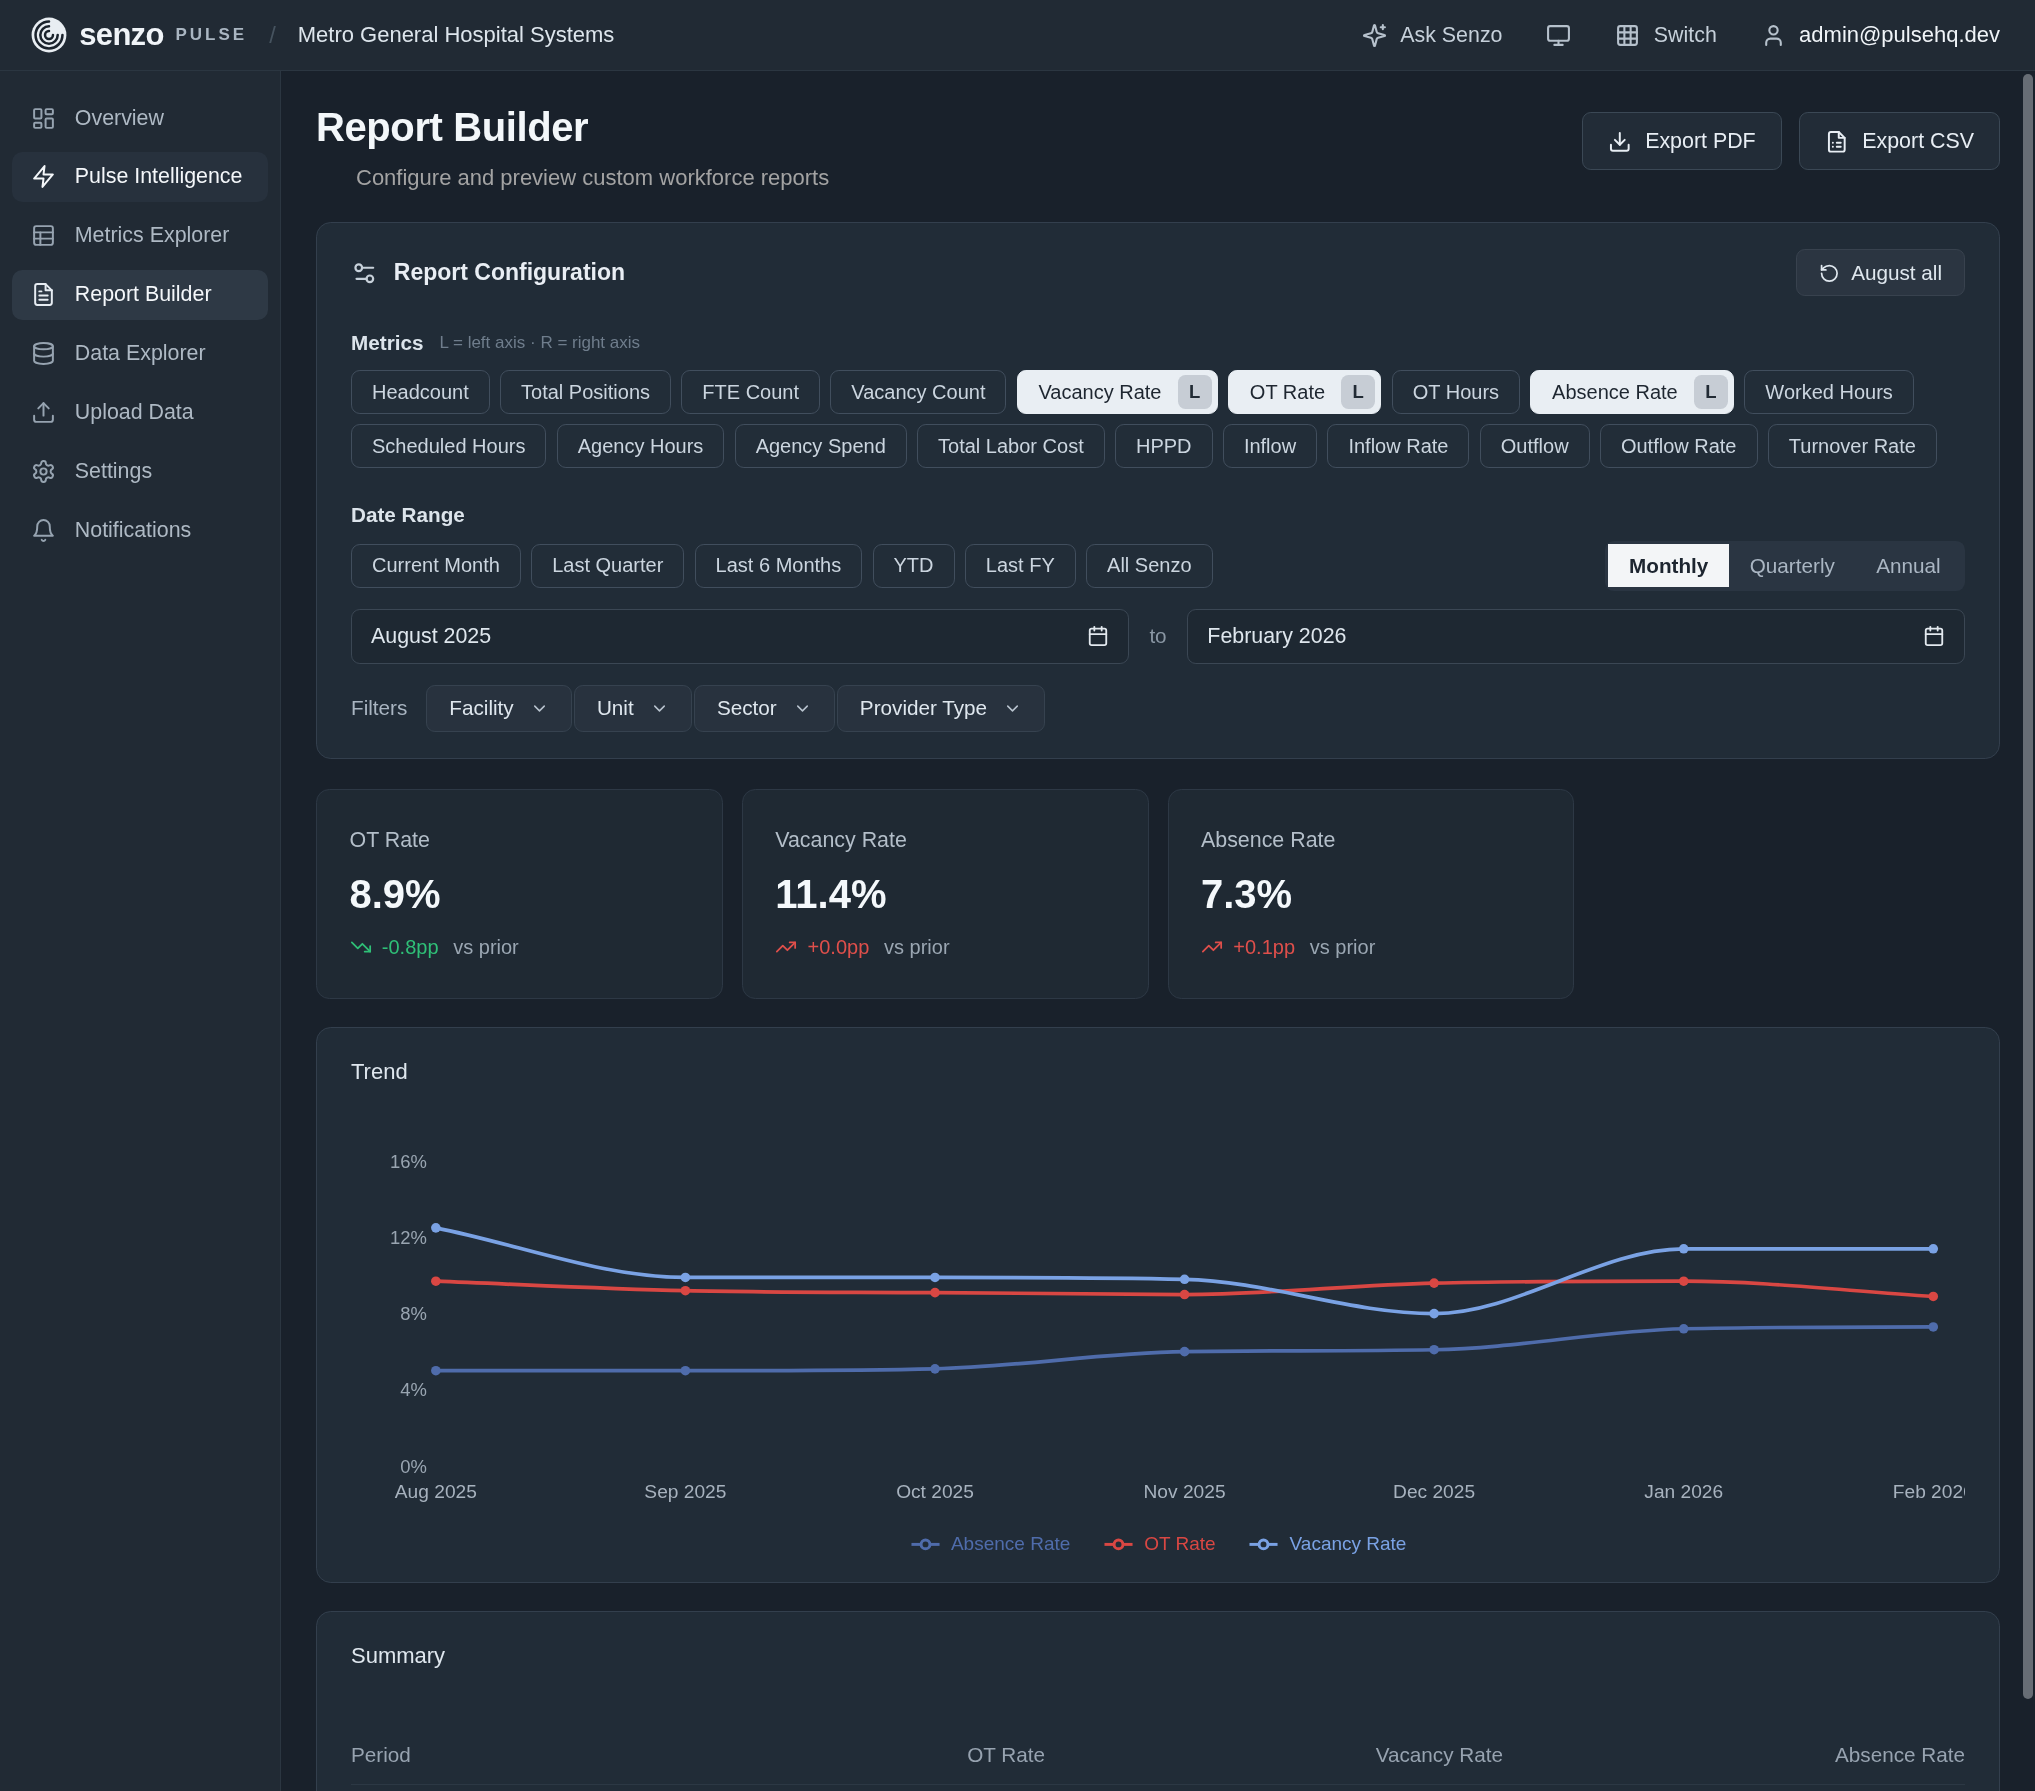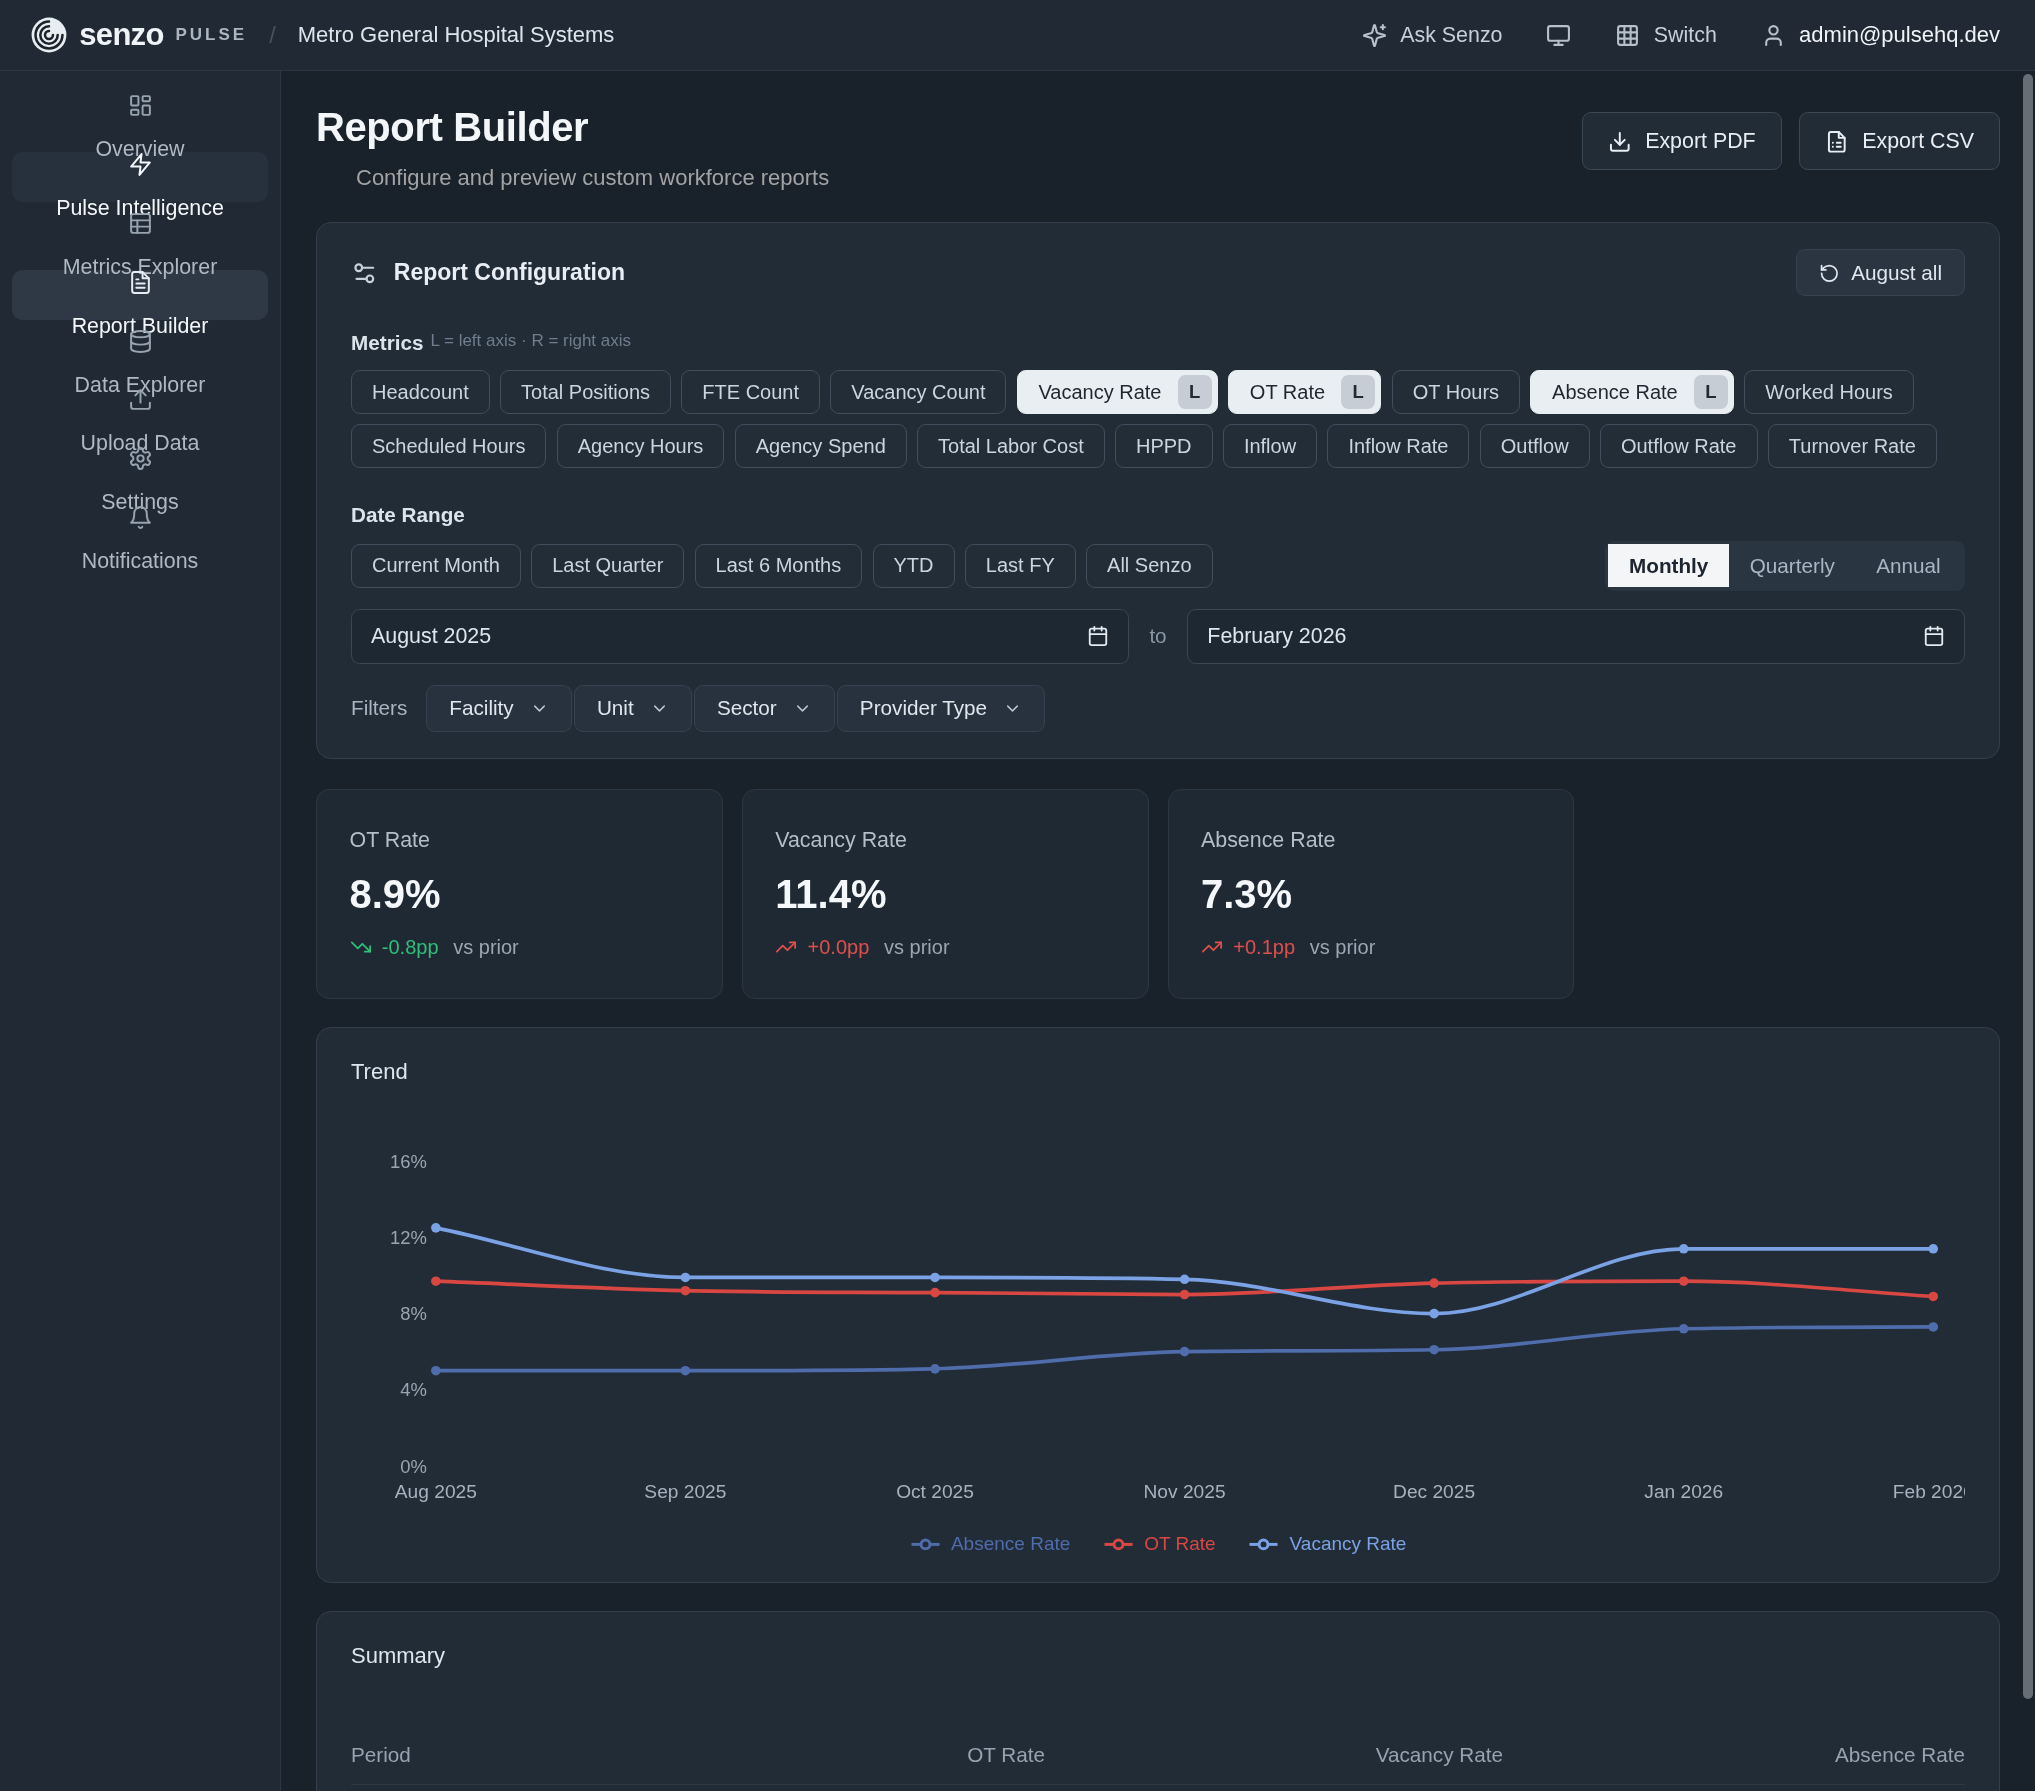--- a/index.html
+++ b/index.html
@@ -32,21 +32,21 @@
   .tb-item .icon { width:25px; height:25px; color:#b6c1cc; }
   .tb-user { color:#f0f4f8; font-size:22px; }
 
   
   .sidebar {
     position:absolute; top:71px; left:0; bottom:0; width:281px;
     background:#212a34; border-right:0.7px solid #2b3641; padding:22px 11.8px; z-index:4;
   }
   .side-item {
     display:flex; align-items:center; gap:19px; height:50px; padding:0 19px;
-    border-radius:10.3px; margin-bottom:8.9px; font-size:21.4px; color:#aeb9c4; cursor:pointer;flex-direction:column;
+    border-radius:10.3px; margin-bottom:8.9px; font-size:21.4px; color:#aeb9c4; cursor:pointer;
   }
   .side-item .icon { width:25px; height:25px; color:#96a3b0; }
   .side-item.hl { background:#27313d; color:#f4f7fa; }
   .side-item.hl .icon { color:#f4f7fa; }
   .side-item.current { background:#2e3945; color:#f4f7fa; }
   .side-item.current .icon { color:#e6ecf2; }
 
   
   .main { position:absolute; left:281px; top:71px; right:0; bottom:0; padding:34px 35px; overflow:hidden; }
   .page-head { display:flex; justify-content:space-between; align-items:flex-start; margin-bottom:31px; }
@@ -64,21 +64,21 @@
 
   
   .config { padding:26.6px 34px; margin-bottom:29.5px; }
   .cfg-head { display:flex; justify-content:space-between; align-items:center; margin-bottom:29.5px; }
   .cfg-title-wrap { display:flex; align-items:center; gap:16.2px; }
   .cfg-title-wrap .icon { width:26.6px; height:26.6px; color:#c7d1da; }
   .cfg-title { font-size:23px; font-weight:600; color:#e9eef4; }
   .btn-soft { display:flex; align-items:center; gap:11.8px; background:#2b3541; border:0.7px solid #38424e;
     border-radius:8.9px; height:47px; padding:0 22px; font-size:20.7px; color:#dfe7ee; font-family:inherit; cursor:pointer; }
   .btn-soft .icon { width:20.7px; height:20.7px; }
-  .lbl-row { display:flex; align-items:flex-start; gap:7px; margin-bottom:14.8px;margin-top:35px; }
+  .lbl-row { display:flex; align-items:center; gap:16px; margin-bottom:14.8px;margin-top:35px; }
   .sec-label { font-size:20.7px; font-weight:600; color:#dce4eb; }
   .sec-hint { font-size:17px; color:#6f7d8c; }
   .chips { display:flex; flex-wrap:wrap; gap:10.3px; margin-bottom:23.6px; }
   .chip {
     display:inline-flex; align-items:center; height:44px; padding:6px 20px;
     border:0.7px solid #414e5d; border-radius:8.9px; background:#222d38;
     color:#cbd5df; font-size:20px; cursor:pointer; white-space:nowrap;
   }
   .chip.sel { background:#e9eef3; border-color:#e9eef3; color:#1e2630; font-weight:500; padding:0 5.2px 0 20.7px; }
   .axis-badge { width:34px; height:34px; margin-left:16.2px; border-radius:7.4px; background:#c7cdd5;

